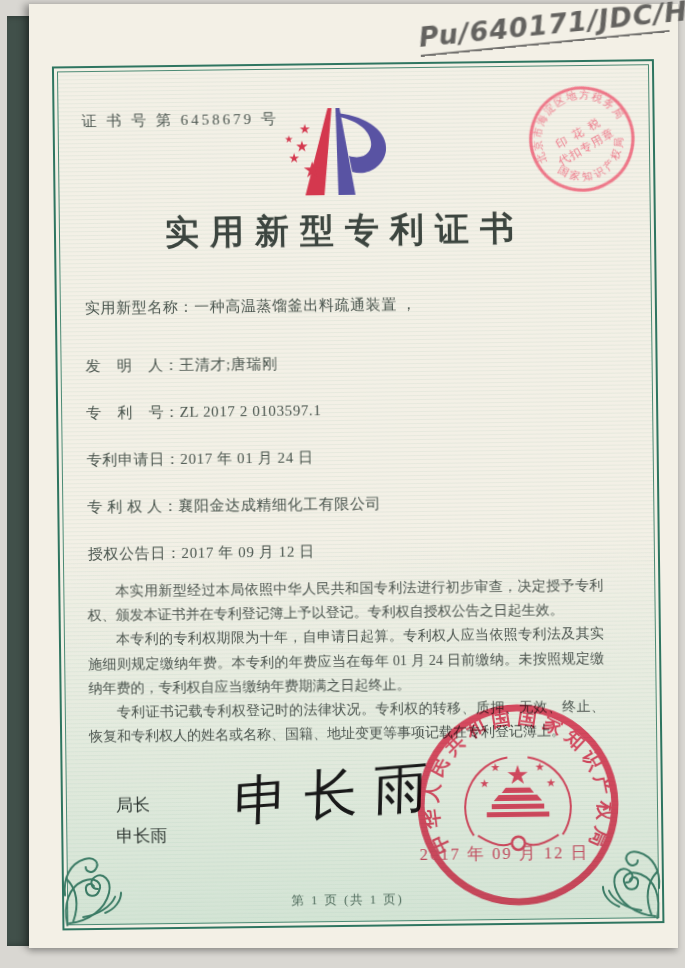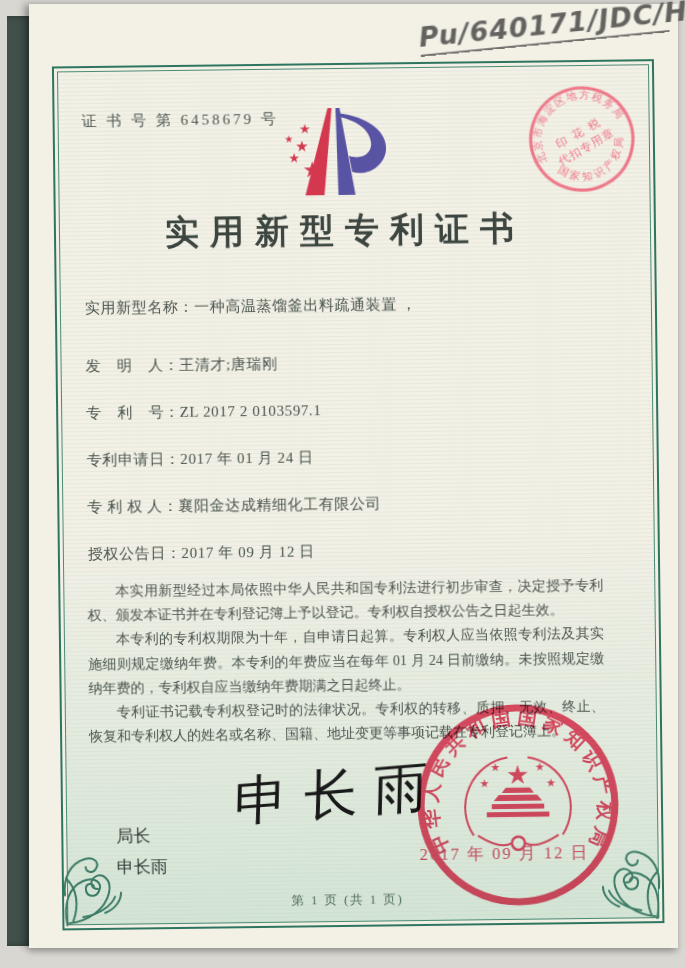--- a/index.html
+++ b/index.html
@@ -34,21 +34,21 @@
   .title { position:absolute; left:0; top:208px; width:100%; text-align:center;
            font-size:34px; letter-spacing:11px; color:#3c453f; font-weight:600; text-indent:11px; }
 
   .field { position:absolute; left:87px; font-size:15px; color:#49544d; letter-spacing:.6px; width:540px; }
   .f0{top:296px} .f1{top:354px} .f2{top:401px} .f3{top:448px} .f4{top:495px} .f5{top:542px}
 
   .paras { position:absolute; left:86px; top:577px; width:516px; font-size:14px;
            color:#4b544e; line-height:1.73; text-align:justify; }
   .paras p { text-indent:2em; }
 
-  .signer { position:absolute; left:112px; top:787px; font-size:17px; color:#2f3833; line-height:1.85;margin-top:31px; }
+  .signer { position:absolute; left:112px; top:787px; font-size:17px; color:#2f3833; line-height:1.85; }
   .signature { position:absolute; left:195px; top:758px; width:280px; text-align:center;
            font-size:54px; color:#191919; letter-spacing:16px;
            transform:rotate(-4deg) skewX(-6deg); font-weight:500; }
 
   .office-seal { position:absolute; left:408px; top:701px; width:212px; height:212px;
            mix-blend-mode:multiply; opacity:.93; }
   .tax-stamp { position:absolute; left:526px; top:82px; width:120px; height:120px;
            transform:rotate(-29deg); mix-blend-mode:multiply; opacity:.9; }
 
   .footer { position:absolute; left:0; top:892px; width:100%; text-align:center;

